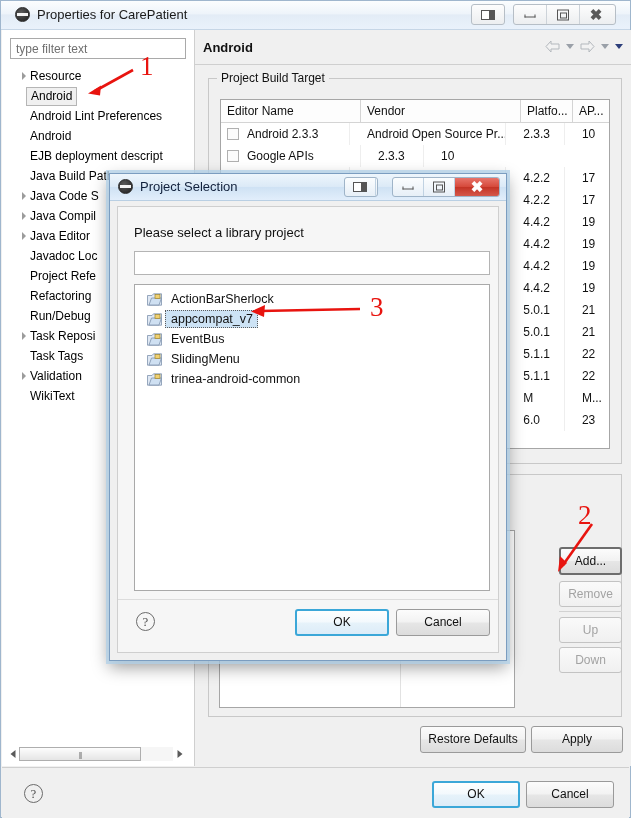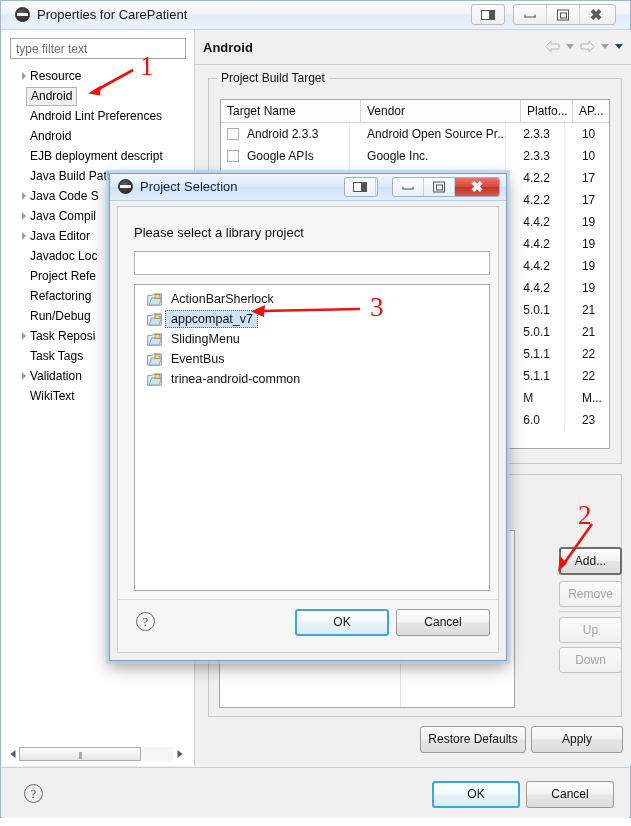--- a/index.html
+++ b/index.html
@@ -661,35 +661,34 @@
         <span class="caret dark"></span>
       </div>
 
       <div class="divider-h"></div>
 
       <div class="group-box" style="left:13px; top:48px; width:414px; height:386px;">
         <span class="group-legend">Project Build Target</span>
 
         <div class="tbl">
           <div class="tbl-head">
-            <div class="th c-name">Target Name</div>
+            <div class="th c-name">Editor Name</div>
             <div class="th c-vendor">Vendor</div>
             <div class="th c-plat">Platfo...</div>
             <div class="th c-api">AP...</div>
           </div>
 
           <div class="tr">
             <div class="td c-name"><span class="cb"></span><span>Android 2.3.3</span></div>
             <div class="td c-vendor">Android Open Source Pr...</div>
             <div class="td c-plat">2.3.3</div>
             <div class="td c-api">10</div>
           </div>
           <div class="tr">
             <div class="td c-name"><span class="cb"></span><span>Google APIs</span></div>
-            <div class="td c-vendor">Google Inc.</div>
             <div class="td c-plat">2.3.3</div>
             <div class="td c-api">10</div>
           </div>
           <div class="tr">
             <div class="td c-name"><span></span></div>
             <div class="td c-vendor"></div>
             <div class="td c-plat">4.2.2</div>
             <div class="td c-api">17</div>
           </div>
           <div class="tr">
@@ -839,32 +838,32 @@
         </div>
 
         <div class="li">
           <span class="fldr">
             <svg width="15" height="13" viewBox="0 0 15 13">
               <path d="M0.5 2.5 L5 2.5 L6.5 0.8 L14.5 0.8 L14.5 12.2 L0.5 12.2 Z" fill="#dfe8f4" stroke="#7f93ad" stroke-width="0.8"></path>
               <path d="M2 12 L4.5 5 L14.5 5 L12 12 Z" fill="#cfe0f2" stroke="#7f93ad" stroke-width="0.8"></path>
               <rect x="8" y="1.6" width="5" height="4" fill="#f0d070" stroke="#9a8330" stroke-width="0.7"></rect>
             </svg>
           </span>
-          <span class="li-txt">SlidingMenu</span>
+          <span class="li-txt">EventBus</span>
         </div>
 
         <div class="li">
           <span class="fldr">
             <svg width="15" height="13" viewBox="0 0 15 13">
               <path d="M0.5 2.5 L5 2.5 L6.5 0.8 L14.5 0.8 L14.5 12.2 L0.5 12.2 Z" fill="#dfe8f4" stroke="#7f93ad" stroke-width="0.8"></path>
               <path d="M2 12 L4.5 5 L14.5 5 L12 12 Z" fill="#cfe0f2" stroke="#7f93ad" stroke-width="0.8"></path>
               <rect x="8" y="1.6" width="5" height="4" fill="#f0d070" stroke="#9a8330" stroke-width="0.7"></rect>
             </svg>
           </span>
-          <span class="li-txt">EventBus</span>
+          <span class="li-txt">SlidingMenu</span>
         </div>
 
         <div class="li">
           <span class="fldr">
             <svg width="15" height="13" viewBox="0 0 15 13">
               <path d="M0.5 2.5 L5 2.5 L6.5 0.8 L14.5 0.8 L14.5 12.2 L0.5 12.2 Z" fill="#dfe8f4" stroke="#7f93ad" stroke-width="0.8"></path>
               <path d="M2 12 L4.5 5 L14.5 5 L12 12 Z" fill="#cfe0f2" stroke="#7f93ad" stroke-width="0.8"></path>
               <rect x="8" y="1.6" width="5" height="4" fill="#f0d070" stroke="#9a8330" stroke-width="0.7"></rect>
             </svg>
           </span>

